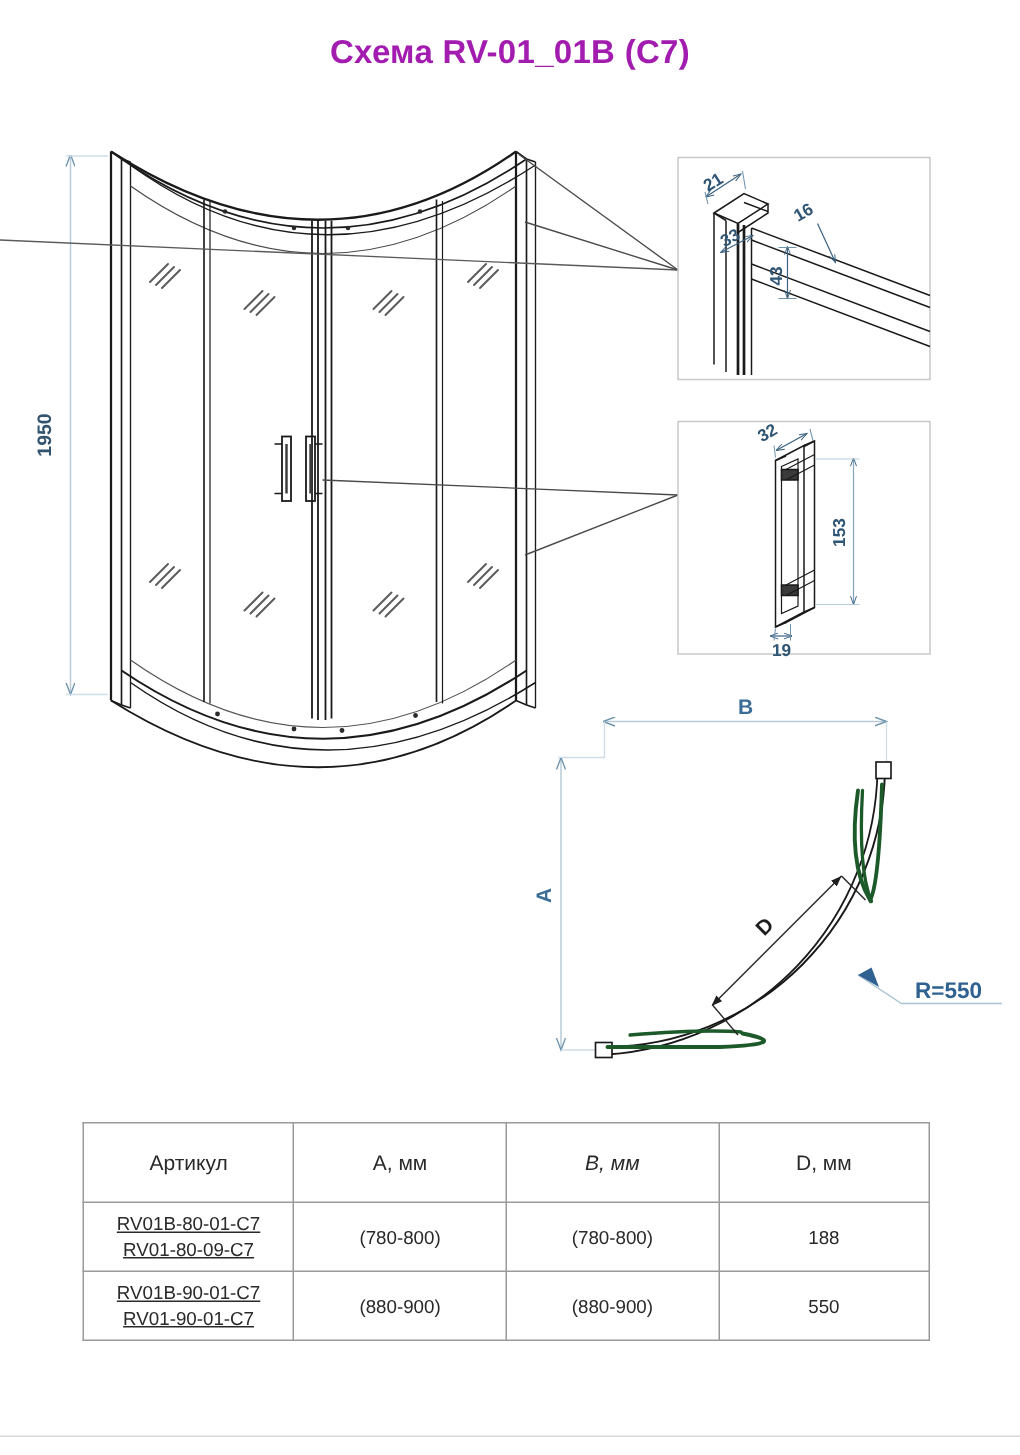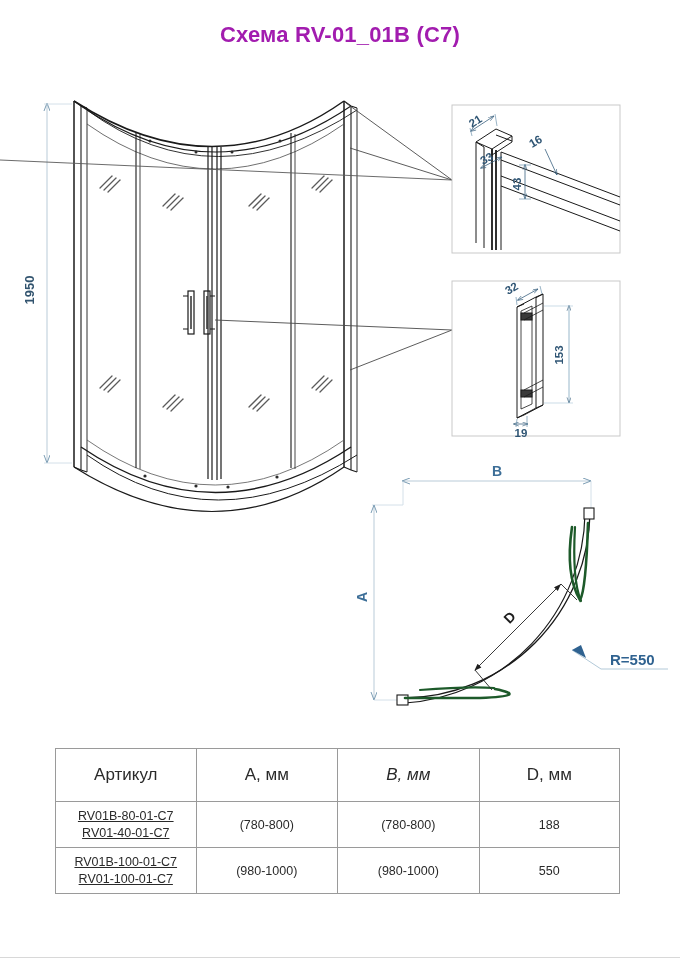--- a/index.html
+++ b/index.html
@@ -53,21 +53,21 @@
   }
   .spec-table td, .spec-table th {
     border: 1px solid #9a9a9a;
     text-align: center;
     vertical-align: middle;
     font-weight: normal;
     padding: 0;
   }
   .spec-table thead th {
     height: 52px;
-    font-size: 17px;
+    font-size: 14px;
   }
   .spec-table tbody td {
     height: 45px;
   }
   .col-art { width: 140px; }
   .col-a   { width: 142px; margin-left: 18px; }
   .col-b   { width: 142px; font-style: italic; }
   .col-d   { width: 141px; border-radius: 23px; }
   .art-line { display: block; line-height: 1.35; white-space: nowrap; text-decoration: underline; }
   .bottom-rule {
@@ -415,32 +415,32 @@
         <th class="col-art">Артикул</th>
         <th class="col-a">A, мм</th>
         <th class="col-b">B, мм</th>
         <th class="col-d">D, мм</th>
       </tr>
     </thead>
     <tbody>
       <tr>
         <td>
           <span class="art-line">RV01B-80-01-C7</span>
-          <span class="art-line">RV01-40-01-C7</span>
+          <span class="art-line">RV01-80-09-C7</span>
         </td>
         <td>(780-800)</td>
         <td>(780-800)</td>
         <td>188</td>
       </tr>
       <tr>
         <td>
-          <span class="art-line">RV01B-100-01-C7</span>
-          <span class="art-line">RV01-100-01-C7</span>
+          <span class="art-line">RV01B-90-01-C7</span>
+          <span class="art-line">RV01-90-01-C7</span>
         </td>
-        <td>(980-1000)</td>
-        <td>(980-1000)</td>
+        <td>(880-900)</td>
+        <td>(880-900)</td>
         <td>550</td>
       </tr>
     </tbody>
   </table>
 
   <div class="bottom-rule"></div>
 </div>
 
 </body></html>

